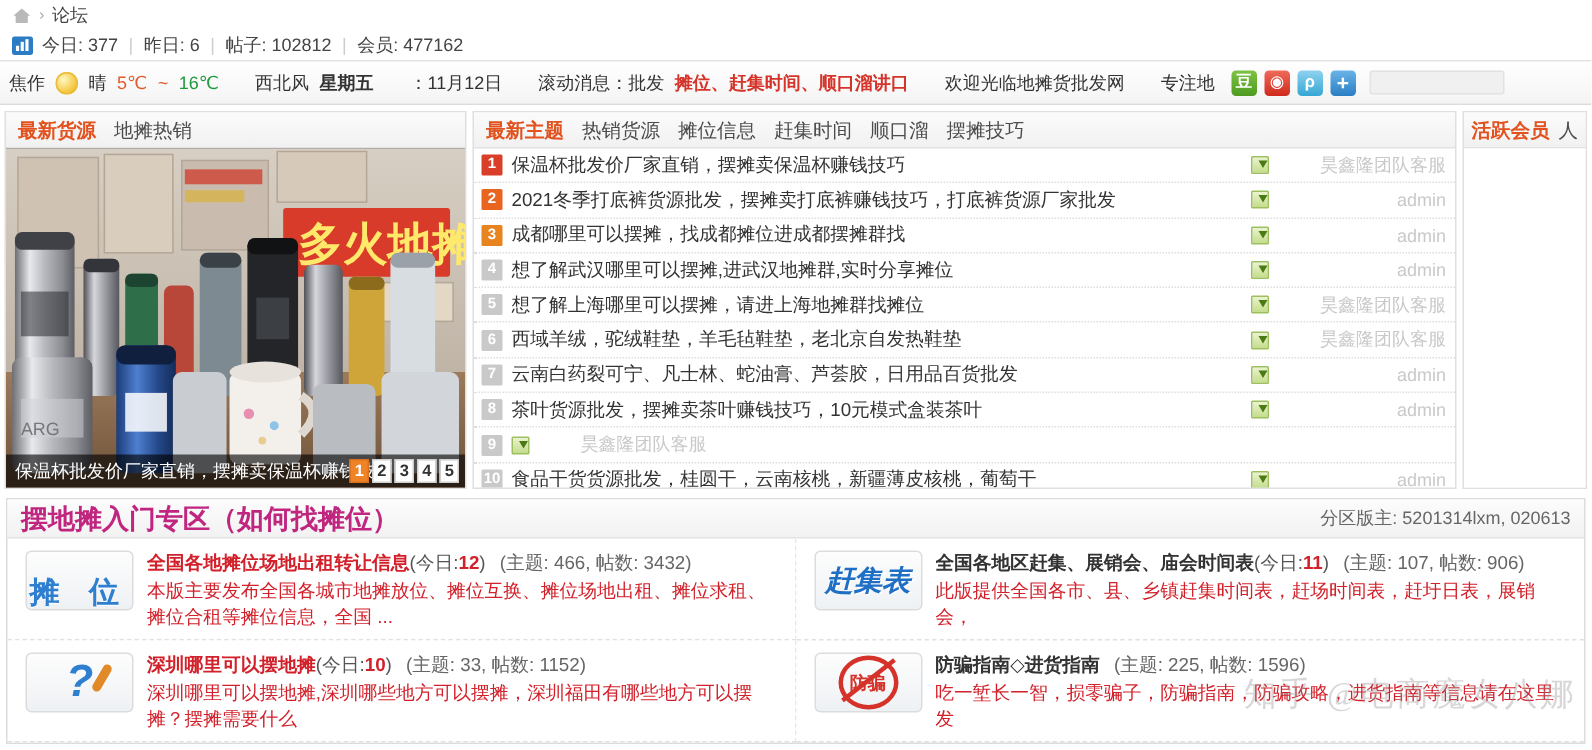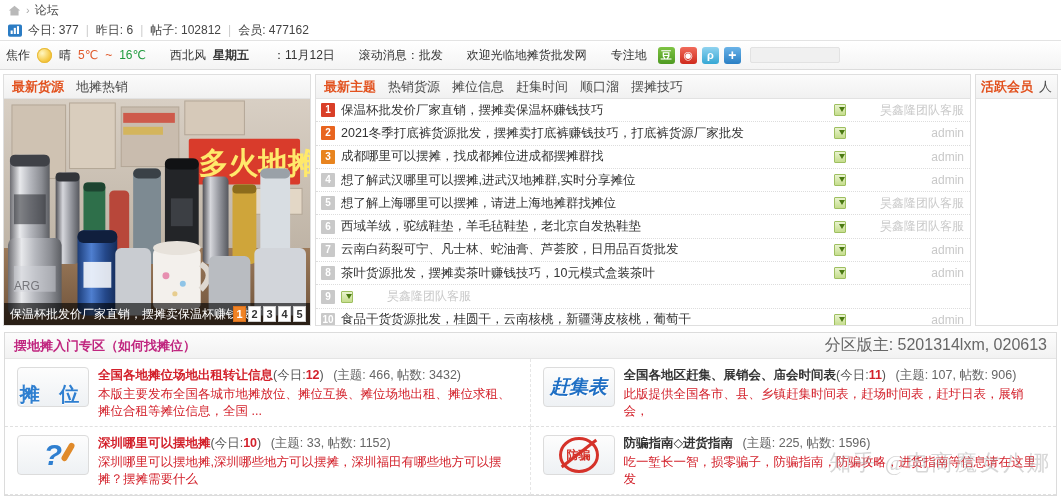--- a/index.html
+++ b/index.html
@@ -127,22 +127,22 @@
 
   
   .section {
     margin: 6px 4px 0 4px; border:1px solid #dcdcdc; background:#fff;
   }
   .section-head {
     height: 26px; background: linear-gradient(#fcfcfc,#f2f2f2);
     border-bottom:1px solid #e4e4e4; display:flex; align-items:center;
     justify-content: space-between; padding: 0 9px;
   }
-  .section-title { color:#c0267f; font-weight:bold; font-size:13px; }
-  .section-mods { color:#666; font-size:16px; white-space:nowrap; overflow:hidden; }
+  .section-title { color:#c0267f; font-weight:bold; font-size:18px; }
+  .section-mods { color:#666; font-size:12px; white-space:nowrap; overflow:hidden; }
 
   .board-grid { display:flex; flex-wrap:wrap; }
   .board {
     width:50%; display:flex; gap:9px; padding:8px 8px 6px 12px;
     border-bottom:1px dashed #e0e0e0; min-height:62px;
   }
   .board:nth-child(odd) { border-right:1px dashed #e6e6e6; }
   .board-icon {
     width:72px; height:40px; flex:0 0 72px; border:1px solid #dcdcdc;
     border-radius:4px; background:linear-gradient(#fdfdfd,#eef1f4);
@@ -226,20 +226,21 @@
     <span class="w-low">5℃</span>
     <span class="w-low">~</span>
     <span class="w-hi">16℃</span>
     <span class="w-gap"></span>
     <span>西北风</span>
     <span class="bold">星期五</span>
     <span class="w-gap"></span>
     <span>：11月12日</span>
     <span class="w-gap"></span>
     <span>滚动消息：批发</span>
+    <span class="marquee-red">摊位、赶集时间、顺口溜讲口</span>
     <span class="w-gap"></span>
     <span>欢迎光临地摊货批发网</span>
     <span class="w-gap"></span>
     <span>专注地</span>
     <span class="share-icons">
       <span class="sico green">豆</span>
       <span class="sico red">◉</span>
       <span class="sico blue">ρ</span>
       <span class="sico plus">+</span>
     </span>

